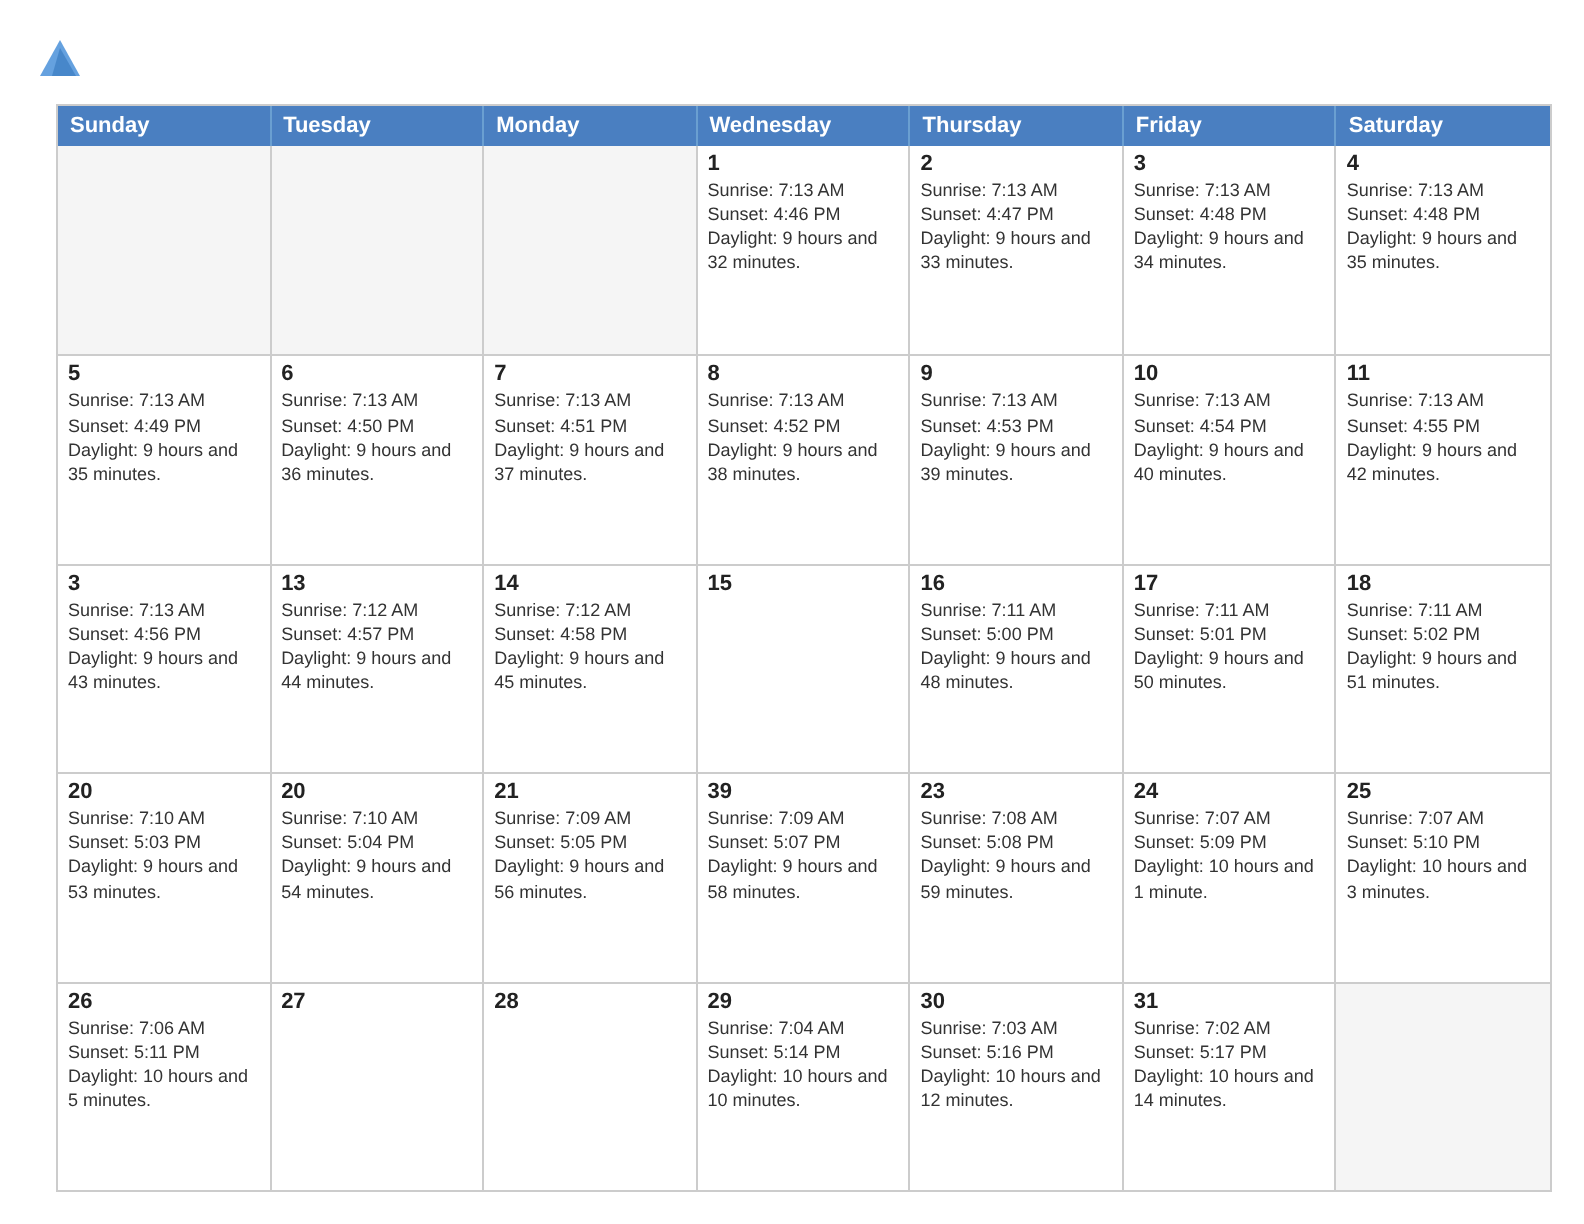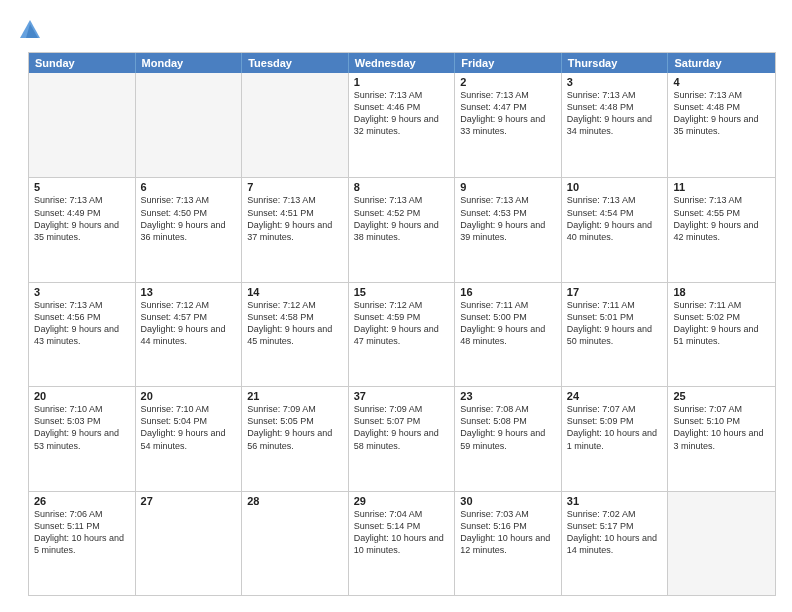--- a/index.html
+++ b/index.html
@@ -130,25 +130,25 @@
     </div>
     <div class="title-area">
       <div class="month-title"></div>
       <div class="location"></div>
     </div>
   </div>
 
   <div class="calendar">
     <div class="cal-header">
     <div class="cal-header-cell">Sunday</div>
+        <div class="cal-header-cell">Tuesday</div>
         <div class="cal-header-cell">Monday</div>
-        <div class="cal-header-cell">Tuesday</div>
         <div class="cal-header-cell">Wednesday</div>
+        <div class="cal-header-cell">Thursday</div>
         <div class="cal-header-cell">Friday</div>
-        <div class="cal-header-cell">Thursday</div>
         <div class="cal-header-cell">Saturday</div>
       </div>
     <div class="cal-body">
     <div class="cal-row">
           <div class="cal-cell empty"></div>
           <div class="cal-cell empty"></div>
           <div class="cal-cell empty"></div>
           <div class="cal-cell">
             <div class="day-number">1</div>
             <div class="cell-info">Sunrise: 7:13 AM
@@ -232,23 +232,20 @@
 Daylight: 9 hours and 44 minutes.</div>
           </div>
           <div class="cal-cell">
             <div class="day-number">14</div>
             <div class="cell-info">Sunrise: 7:12 AM
 Sunset: 4:58 PM
 Daylight: 9 hours and 45 minutes.</div>
           </div>
           <div class="cal-cell">
             <div class="day-number">15</div>
-            <div class="cell-info">Sunrise: 7:12 AM
-Sunset: 4:59 PM
-Daylight: 9 hours and 47 minutes.</div>
           </div>
           <div class="cal-cell">
             <div class="day-number">16</div>
             <div class="cell-info">Sunrise: 7:11 AM
 Sunset: 5:00 PM
 Daylight: 9 hours and 48 minutes.</div>
           </div>
           <div class="cal-cell">
             <div class="day-number">17</div>
             <div class="cell-info">Sunrise: 7:11 AM
@@ -275,21 +272,21 @@
 Sunset: 5:04 PM
 Daylight: 9 hours and 54 minutes.</div>
           </div>
           <div class="cal-cell">
             <div class="day-number">21</div>
             <div class="cell-info">Sunrise: 7:09 AM
 Sunset: 5:05 PM
 Daylight: 9 hours and 56 minutes.</div>
           </div>
           <div class="cal-cell">
-            <div class="day-number">37</div>
+            <div class="day-number">39</div>
             <div class="cell-info">Sunrise: 7:09 AM
 Sunset: 5:07 PM
 Daylight: 9 hours and 58 minutes.</div>
           </div>
           <div class="cal-cell">
             <div class="day-number">23</div>
             <div class="cell-info">Sunrise: 7:08 AM
 Sunset: 5:08 PM
 Daylight: 9 hours and 59 minutes.</div>
           </div>

